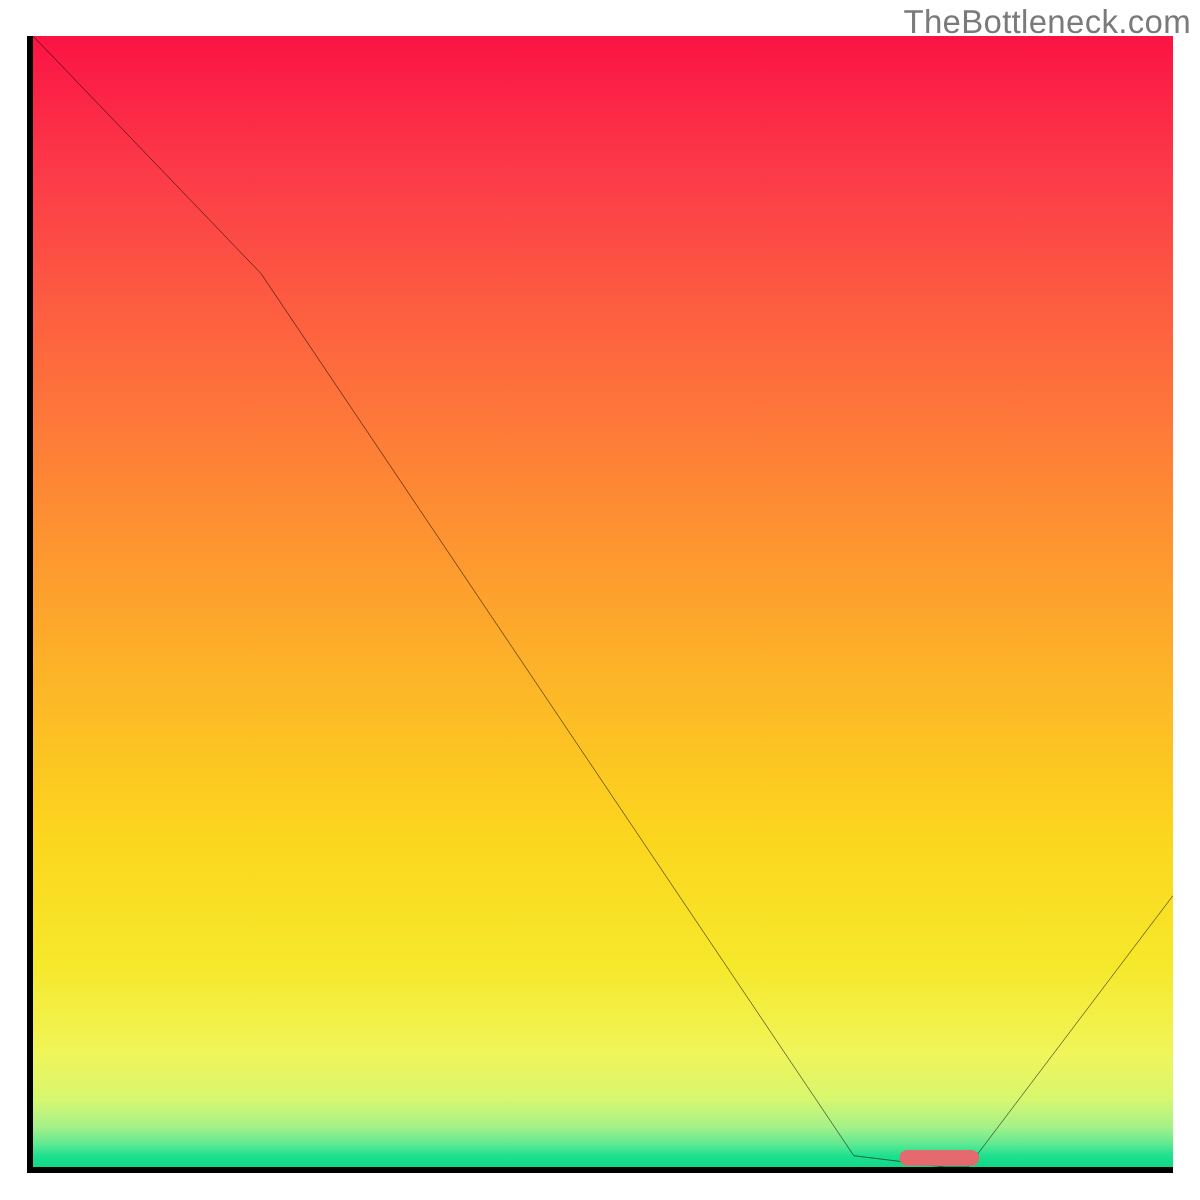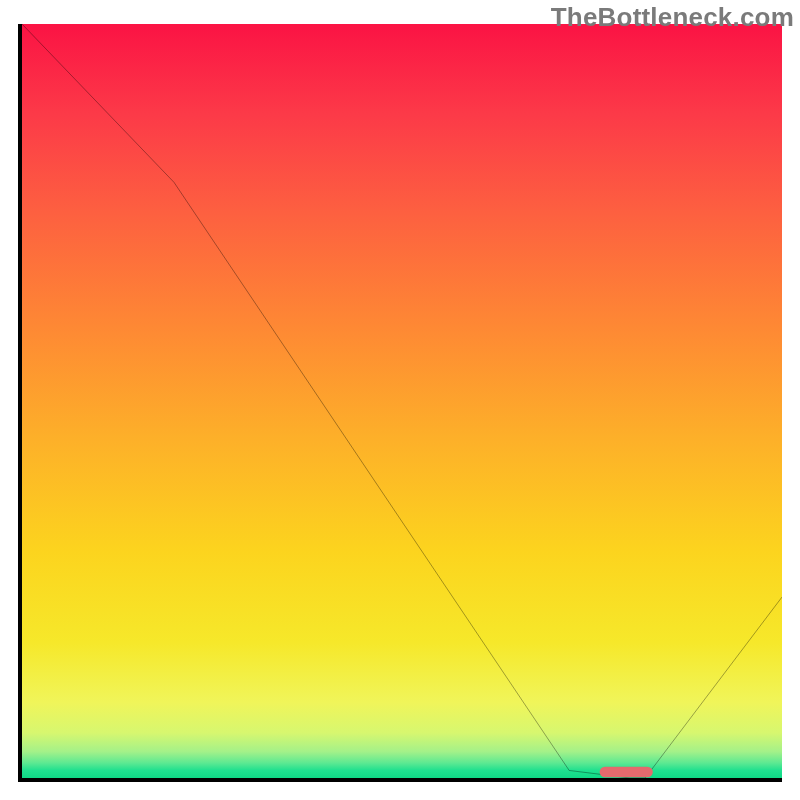--- a/index.html
+++ b/index.html
@@ -12,23 +12,23 @@
   }
   .chart-wrap {
     position: relative;
     width: 800px;
     height: 800px;
   }
   .watermark {
     position: absolute;
     top: 2px;
     right: 6px;
-    font-size: 26px;
+    font-size: 22px;
     color: #7a7a7a;
-    font-weight: 700;
+    font-weight: 400;
     letter-spacing: 0.2px;
     z-index: 10;
     text-align: right;
   }
   .plot-frame {
     position: absolute;
     left: 18px;
     top: 24px;
     width: 764px;
     height: 758px;

